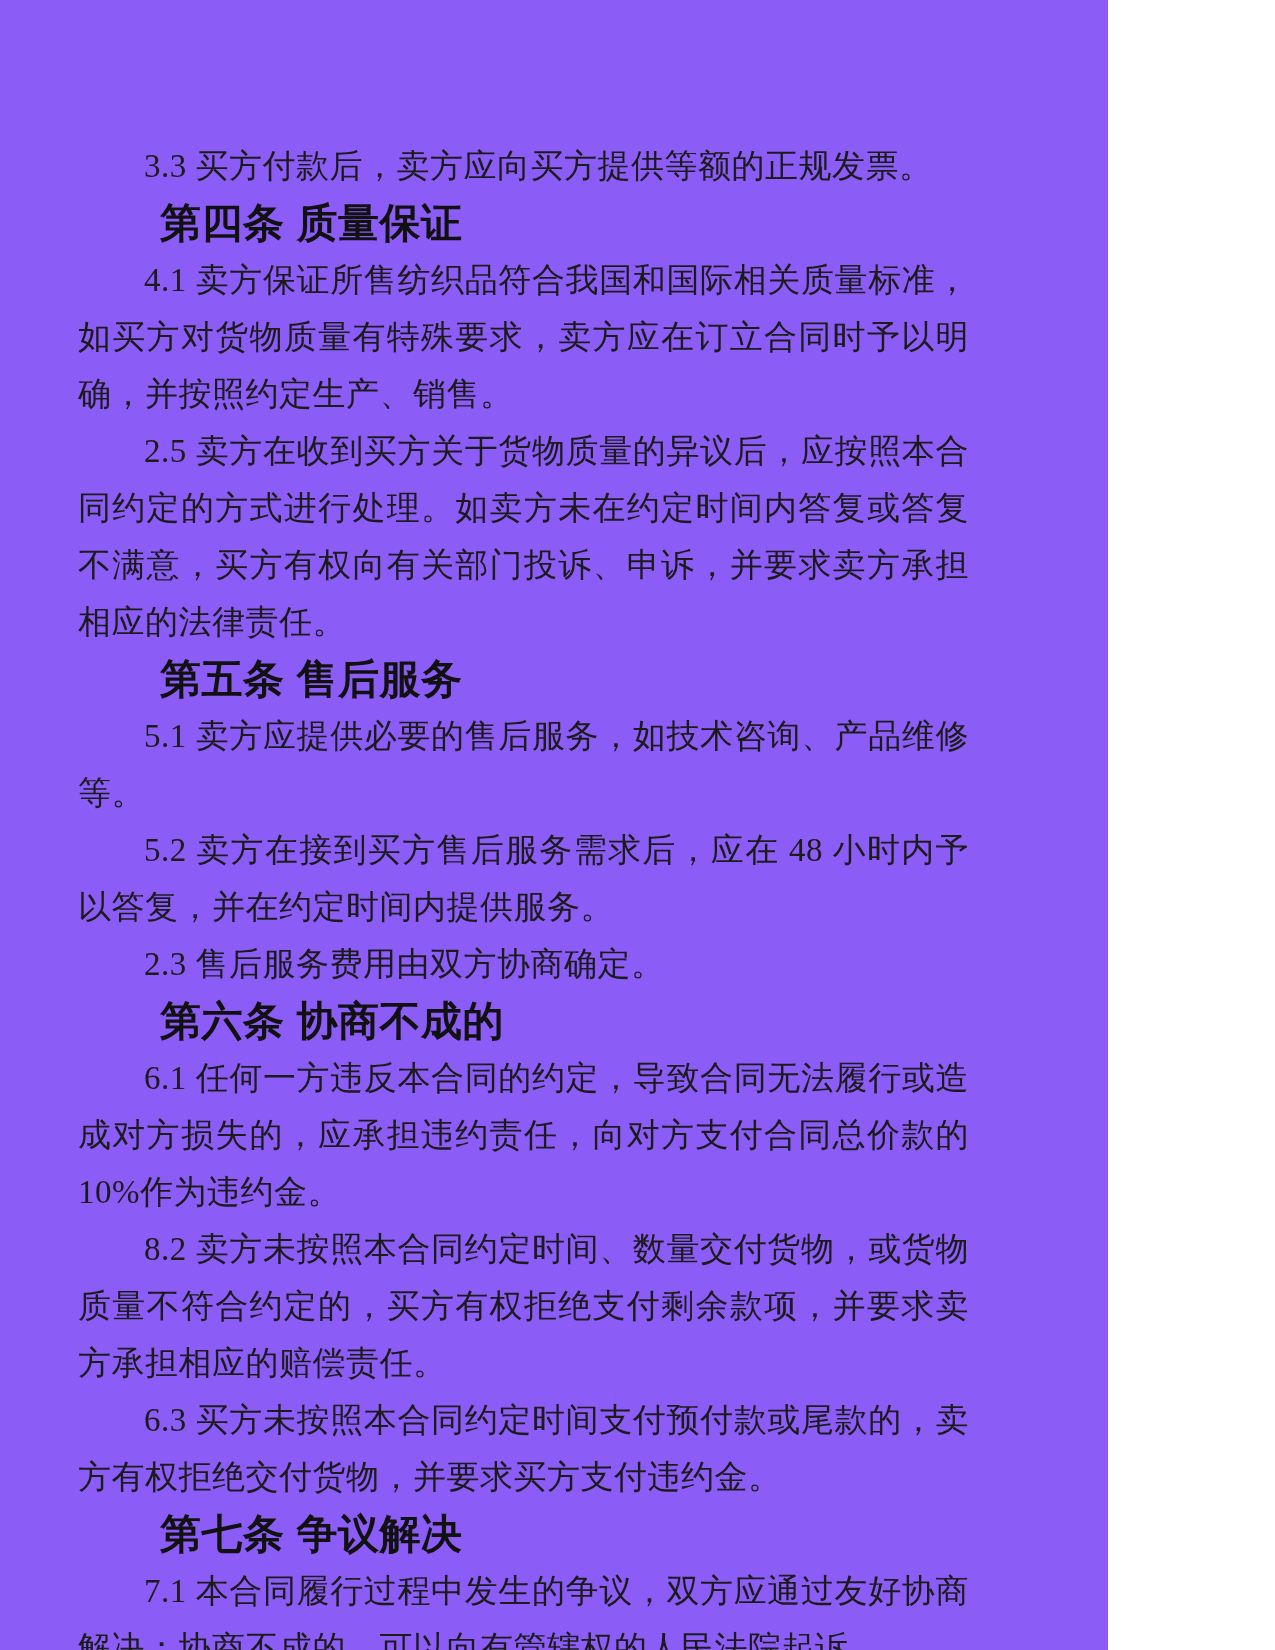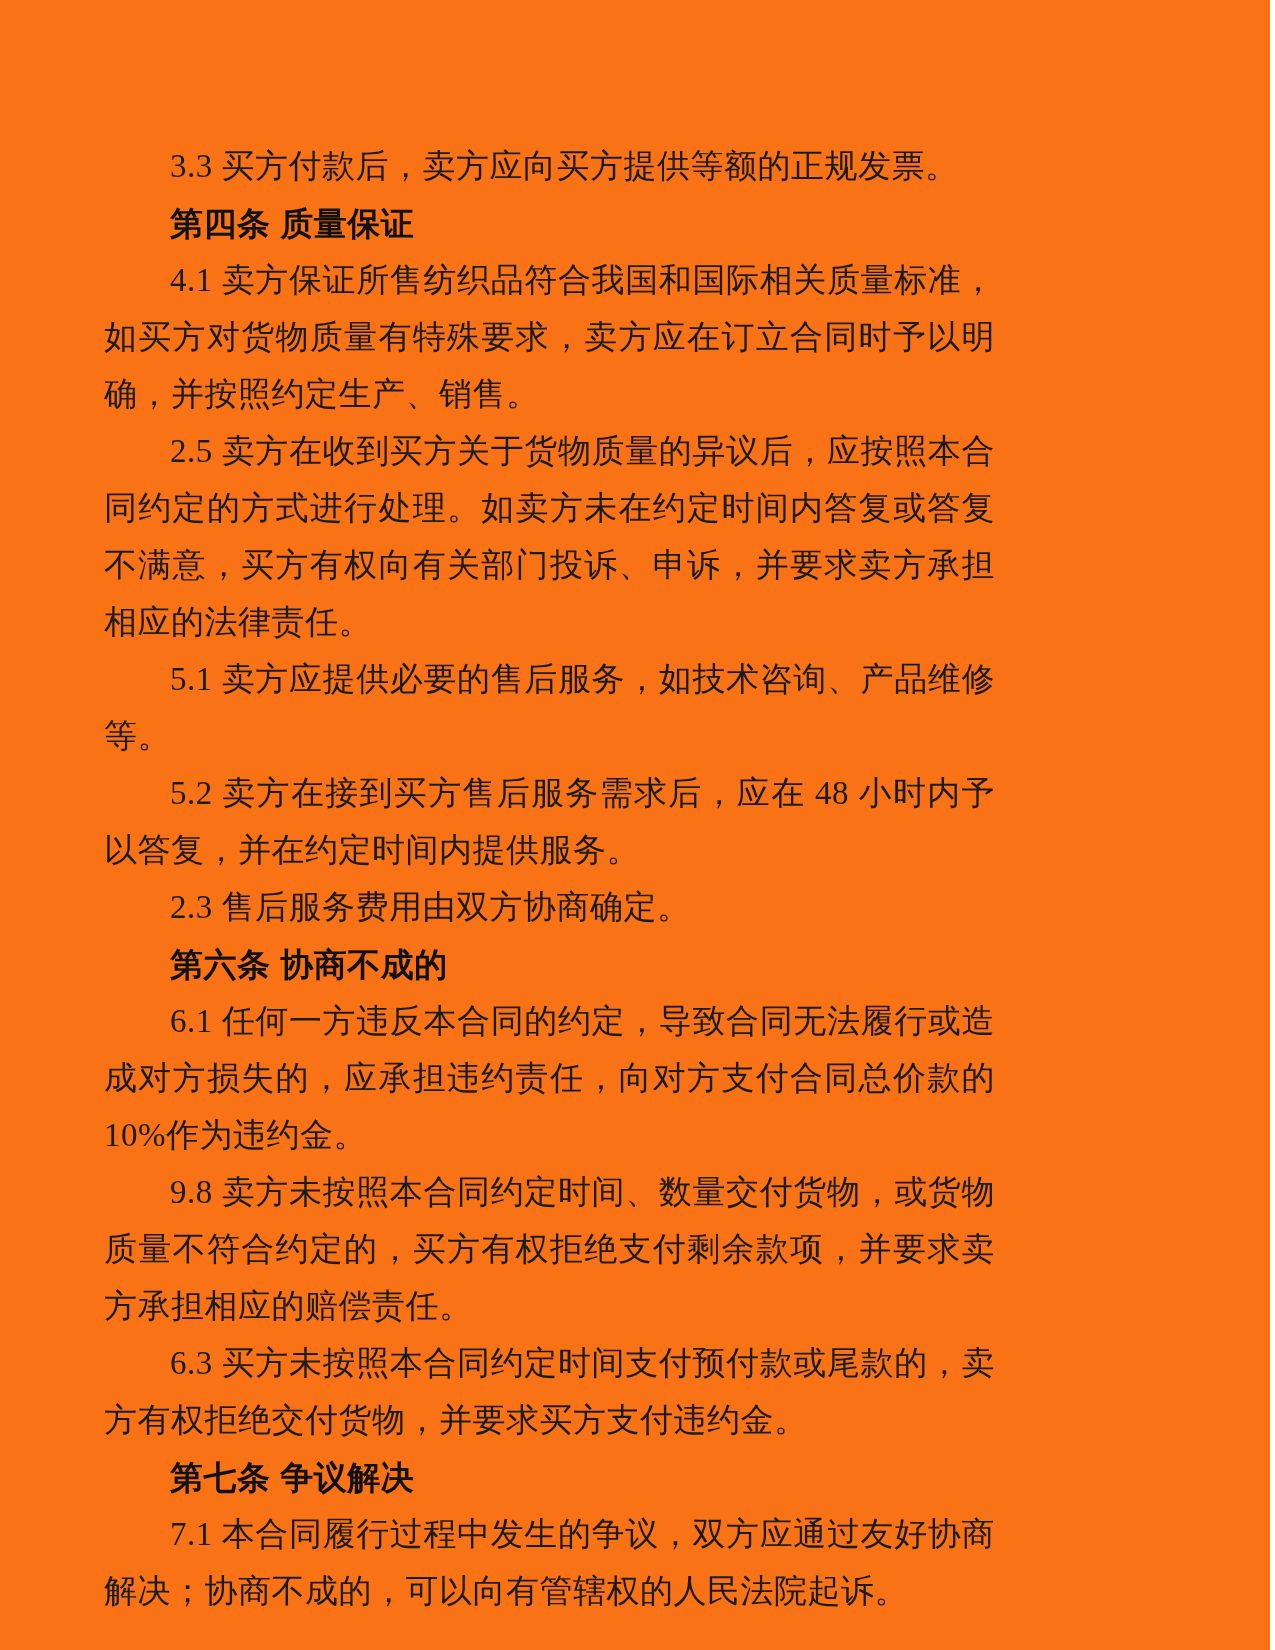--- a/index.html
+++ b/index.html
@@ -2,25 +2,25 @@
 <html><head>
 <meta charset="utf-8">
 <style>
   html, body {
     margin: 0;
     padding: 0;
     background: #ffffff;
   }
   .page {
     position: relative;
-    width: 1270px;
+    width: 1108px;
     height: 1650px;
-    background: #f97316;
+    background: #8b5cf6;
     box-sizing: border-box;
-    padding: 138px 196px 0 104px;
+    padding: 138px 196px 0 78px;
     overflow: hidden;
   }
   .doc-body {
     width: 891px;
   }
   .para {
     margin: 0;
     padding: 0;
     font-family: "Liberation Serif", "DejaVu Serif", serif;
     font-size: 33px;
@@ -28,40 +28,41 @@
     color: #1b1b1b;
     text-align: justify;
     text-indent: 2em;
     letter-spacing: 0.5px;
     word-break: break-all;
   }
   .heading {
     margin: 0;
     padding: 0;
     font-family: "Liberation Sans", "DejaVu Sans", sans-serif;
-    font-size: 33px;
+    font-size: 41px;
     line-height: 57px;
     color: #111111;
     font-weight: bold;
     text-indent: 2em;
     letter-spacing: 0.5px;
   }
 </style>
 </head>
 <body>
 
 <div class="page">
   <div class="doc-body">
     <p class="para">3.3 买方付款后，卖方应向买方提供等额的正规发票。</p>
     <h2 class="heading">第四条 质量保证</h2>
     <p class="para">4.1 卖方保证所售纺织品符合我国和国际相关质量标准，如买方对货物质量有特殊要求，卖方应在订立合同时予以明确，并按照约定生产、销售。</p>
     <p class="para">2.5 卖方在收到买方关于货物质量的异议后，应按照本合同约定的方式进行处理。如卖方未在约定时间内答复或答复不满意，买方有权向有关部门投诉、申诉，并要求卖方承担相应的法律责任。</p>
+    <h2 class="heading">第五条 售后服务</h2>
     <p class="para">5.1 卖方应提供必要的售后服务，如技术咨询、产品维修等。</p>
     <p class="para">5.2 卖方在接到买方售后服务需求后，应在 48 小时内予以答复，并在约定时间内提供服务。</p>
     <p class="para">2.3 售后服务费用由双方协商确定。</p>
     <h2 class="heading">第六条 协商不成的</h2>
     <p class="para">6.1 任何一方违反本合同的约定，导致合同无法履行或造成对方损失的，应承担违约责任，向对方支付合同总价款的 10%作为违约金。</p>
-    <p class="para">9.8 卖方未按照本合同约定时间、数量交付货物，或货物质量不符合约定的，买方有权拒绝支付剩余款项，并要求卖方承担相应的赔偿责任。</p>
+    <p class="para">8.2 卖方未按照本合同约定时间、数量交付货物，或货物质量不符合约定的，买方有权拒绝支付剩余款项，并要求卖方承担相应的赔偿责任。</p>
     <p class="para">6.3 买方未按照本合同约定时间支付预付款或尾款的，卖方有权拒绝交付货物，并要求买方支付违约金。</p>
     <h2 class="heading">第七条 争议解决</h2>
     <p class="para">7.1 本合同履行过程中发生的争议，双方应通过友好协商解决；协商不成的，可以向有管辖权的人民法院起诉。</p>
   </div>
 </div>
 
 </body></html>

